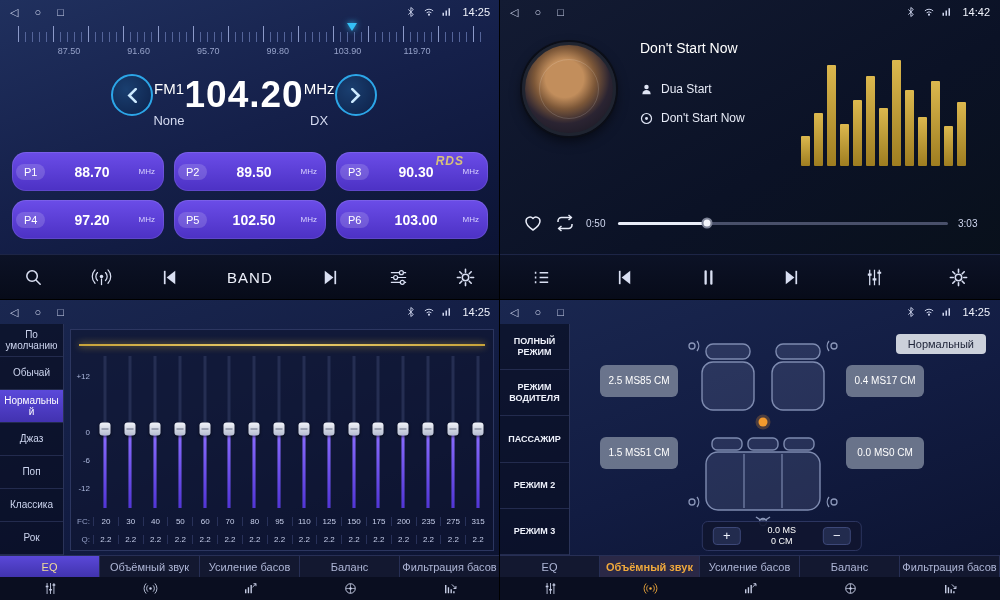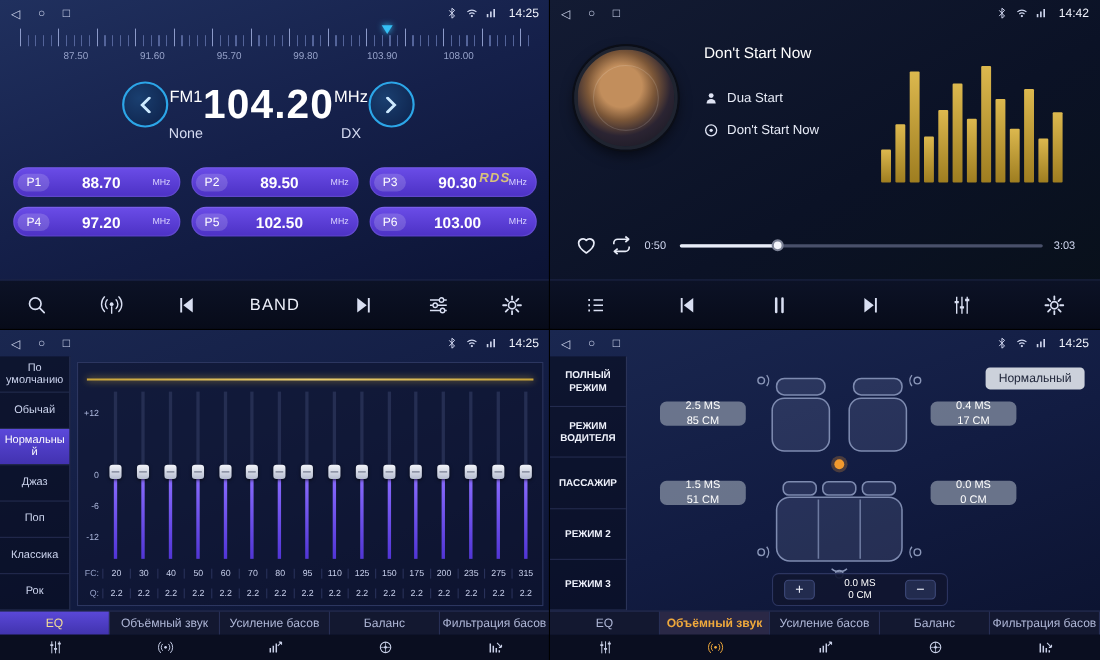--- a/index.html
+++ b/index.html
@@ -39,21 +39,21 @@
     background:radial-gradient(circle at 35% 35%,#1a3f70,#0d2048); display:flex;
     align-items:center; justify-content:center; margin-top:2px; cursor:pointer; }
   .bcol { text-align:center; display:flex; flex-direction:column; gap:16px; margin-top:8px; }
   .bband { font-size:15px; color:#fff; }
   .bsub { font-size:13px; color:#d4daf0; }
   .bigfreq { font-size:37px; font-weight:bold; color:#fff; letter-spacing:1px; margin-top:2px; }
   .rds { position:absolute; right:36px; top:154px; font-size:12px; font-weight:bold;
     font-style:italic; color:#d8c27a; letter-spacing:1px; }
   .presets { display:grid; grid-template-columns:repeat(3,1fr); gap:9px 10px;
     padding:0 12px; margin-top:24px; }
-  .pill { display:flex; align-items:center; height:27px; border-radius:14px; cursor:pointer;
+  .pill { display:flex; align-items:center; height:39px; border-radius:14px; cursor:pointer;
     background:linear-gradient(180deg,#6b4de8,#4c31c4); padding:0 9px 0 4px;
     box-shadow:inset 0 0 0 1px rgba(255,255,255,.10); }
   .pnum { background:rgba(255,255,255,.16); border-radius:11px; padding:2px 8px;
     font-size:11px; color:#fff; }
   .pfreq { flex:1; text-align:center; font-size:14px; font-weight:bold; color:#fff; }
   .punit { font-size:8px; color:#d9d3ff; }
 
   .toolbar { position:absolute; bottom:0; left:0; right:0; height:46px;
     background:linear-gradient(180deg,#0c1226,#070b19); border-top:1px solid #1d2546;
     display:flex; align-items:center; justify-content:space-around; }
@@ -130,22 +130,22 @@
   .ticons { position:absolute; bottom:0; left:0; right:0; height:23px; display:flex;
     background:#0a0e20; }
   .tic { flex:1; display:flex; align-items:center; justify-content:center; cursor:pointer; }
   .tic svg { width:15px; height:15px; color:#c9d0e8; }
   .tic.gold svg { color:#f0a93c; }
 
   
   .sur-main { flex:1; position:relative; }
   .normalbtn { position:absolute; right:14px; top:10px; background:#ccd1db; color:#20263a;
     font-size:11px; padding:4px 12px; border-radius:4px; cursor:pointer; }
-  .vbox { position:absolute; width:78px; height:22px; background:rgba(128,138,158,.80);
-    border-radius:6px; display:flex; flex-direction:column; align-items:center;
+  .vbox { position:absolute; width:78px; height:32px; background:rgba(128,138,158,.80);
+    border-radius:6px; display:flex; align-items:center;
     justify-content:center; font-size:10px; color:#fff; line-height:1.35; cursor:pointer; }
   .vb-fl { left:30px; top:41px; } .vb-fr { right:76px; top:41px; }
   .vb-rl { left:30px; top:113px; } .vb-rr { right:76px; top:113px; }
   .seats { position:absolute; left:112px; top:10px; width:162px; height:200px; }
   .adjust { position:absolute; bottom:4px; left:50%; transform:translateX(-52%);
     display:flex; align-items:center; gap:10px; background:rgba(16,22,48,.92);
     border:1px solid #2c3560; border-radius:6px; padding:3px 10px; }
   .adjbtn { width:28px; height:18px; display:flex; align-items:center; justify-content:center;
     background:#222b4e; border:1px solid #3d4878; border-radius:4px; color:#eef1fb;
     font-size:13px; cursor:pointer; }
@@ -181,21 +181,21 @@
 
     <div class="scale">
       <div class="ticks"></div>
       <div class="pointer" style="left:72%"></div>
       <div class="slabels">
         <span style="left:11%">87.50</span>
         <span style="left:26%">91.60</span>
         <span style="left:41%">95.70</span>
         <span style="left:56%">99.80</span>
         <span style="left:71%">103.90</span>
-        <span style="left:86%">108.00</span>
+        <span style="left:86%">119.70</span>
       </div>
     </div>
 
     <div class="freqrow">
       <div class="circ">
         <svg width="11" height="15" viewBox="0 0 10 14">
             <path d="M8 1 2 7l6 6" stroke="#cdeaff" stroke-width="2.4" fill="none" stroke-linecap="round"></path>
           </svg>
       </div>
       <div class="bcol">

